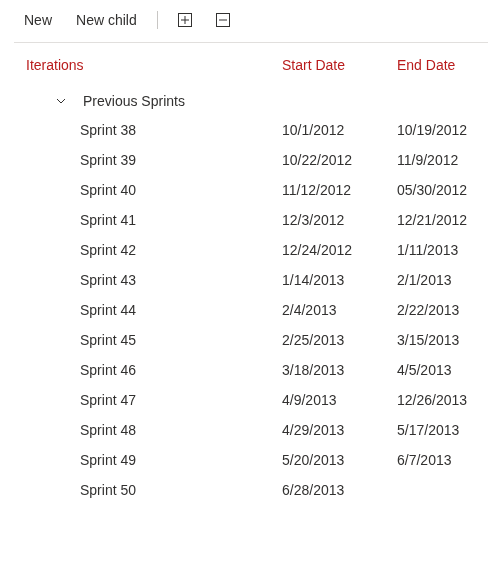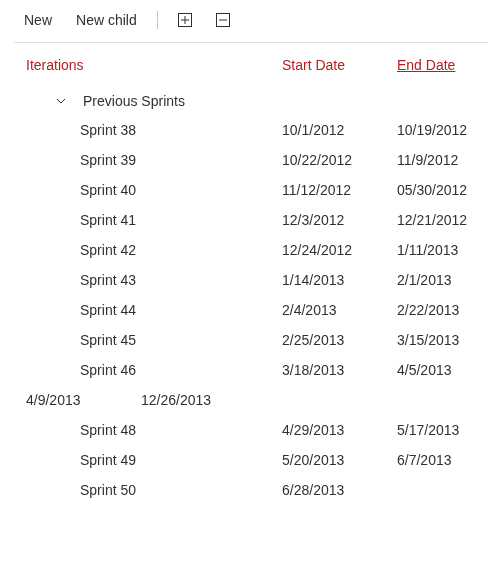--- a/index.html
+++ b/index.html
@@ -86,21 +86,21 @@
       margin: 0 14px 0 14px;
     }
     .header-row {
       display: flex;
       padding: 14px 20px 14px 26px;
       color: #b91c1c;
       font-size: 14px;
     }
     .col-iterations { flex: 0 0 256px; }
     .col-start { flex: 0 0 115px; }
-    .col-end { flex: 1; text-decoration: underline; }
+    .col-end { flex: 1; }
     .group-row {
       display: flex;
       align-items: center;
       padding: 6px 0 6px 56px;
       gap: 17px;
     }
     .chevron {
       display: inline-block;
       color: #323130;
     }
@@ -197,20 +197,21 @@
       <div class="name">Sprint 45</div>
       <div class="start">2/25/2013</div>
       <div class="end">3/15/2013</div>
     </div>
     <div class="data-row">
       <div class="name">Sprint 46</div>
       <div class="start">3/18/2013</div>
       <div class="end">4/5/2013</div>
     </div>
     <div class="data-row">
+      <div class="name">Sprint 47</div>
       <div class="start">4/9/2013</div>
       <div class="end">12/26/2013</div>
     </div>
     <div class="data-row">
       <div class="name">Sprint 48</div>
       <div class="start">4/29/2013</div>
       <div class="end">5/17/2013</div>
     </div>
     <div class="data-row">
       <div class="name">Sprint 49</div>

